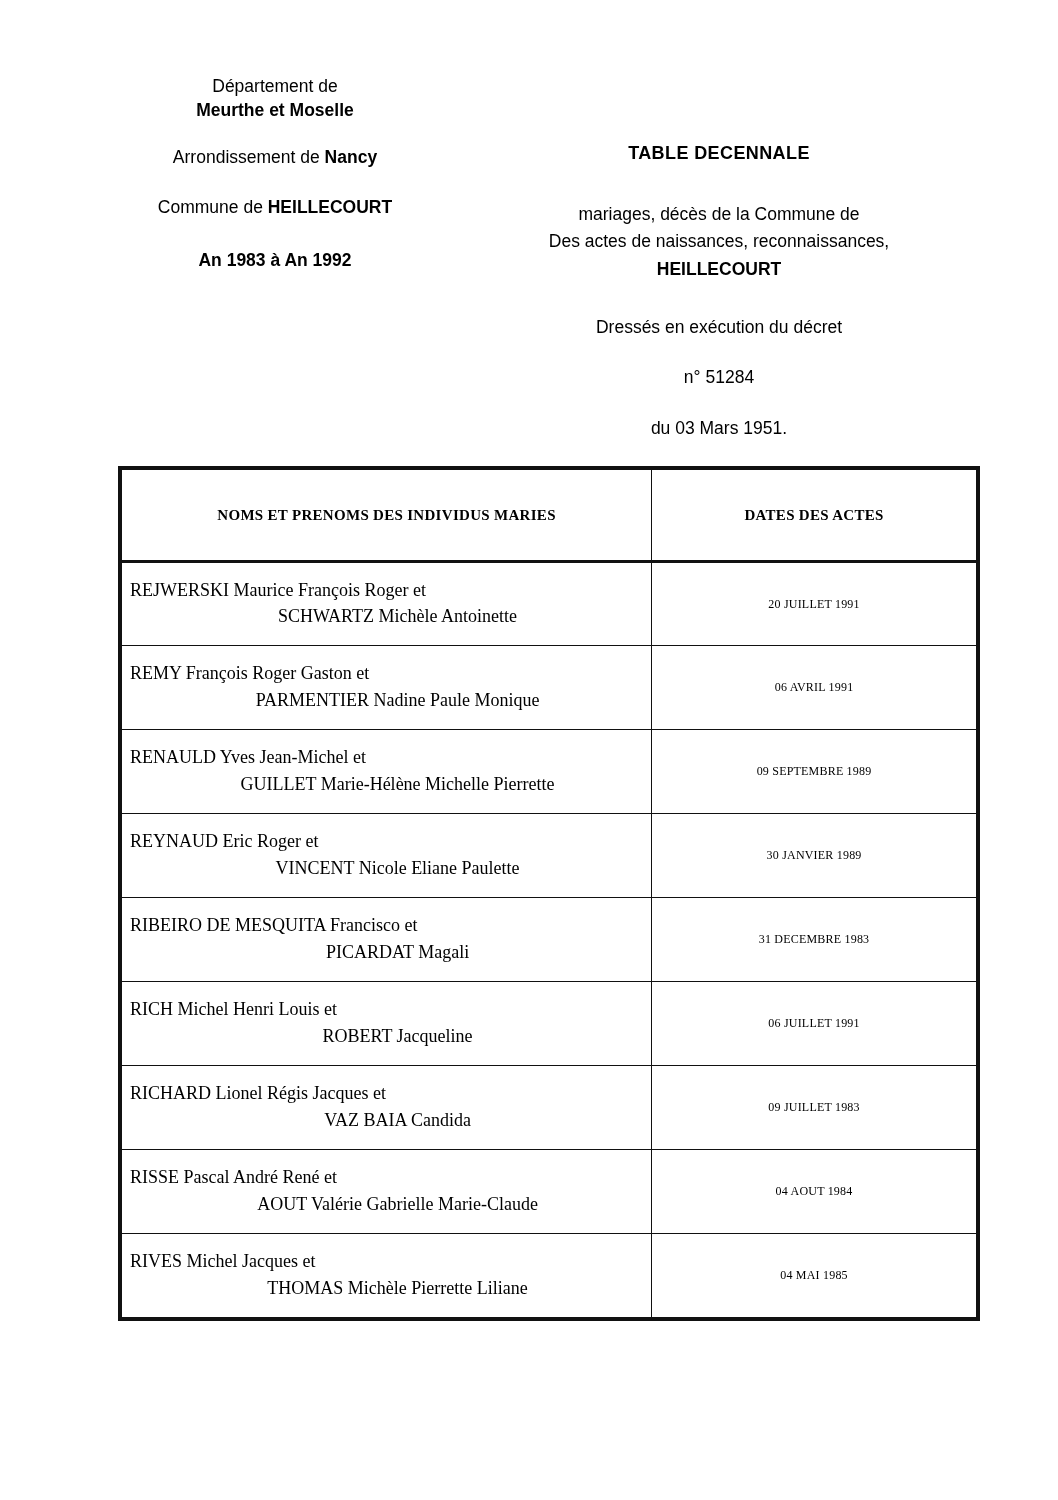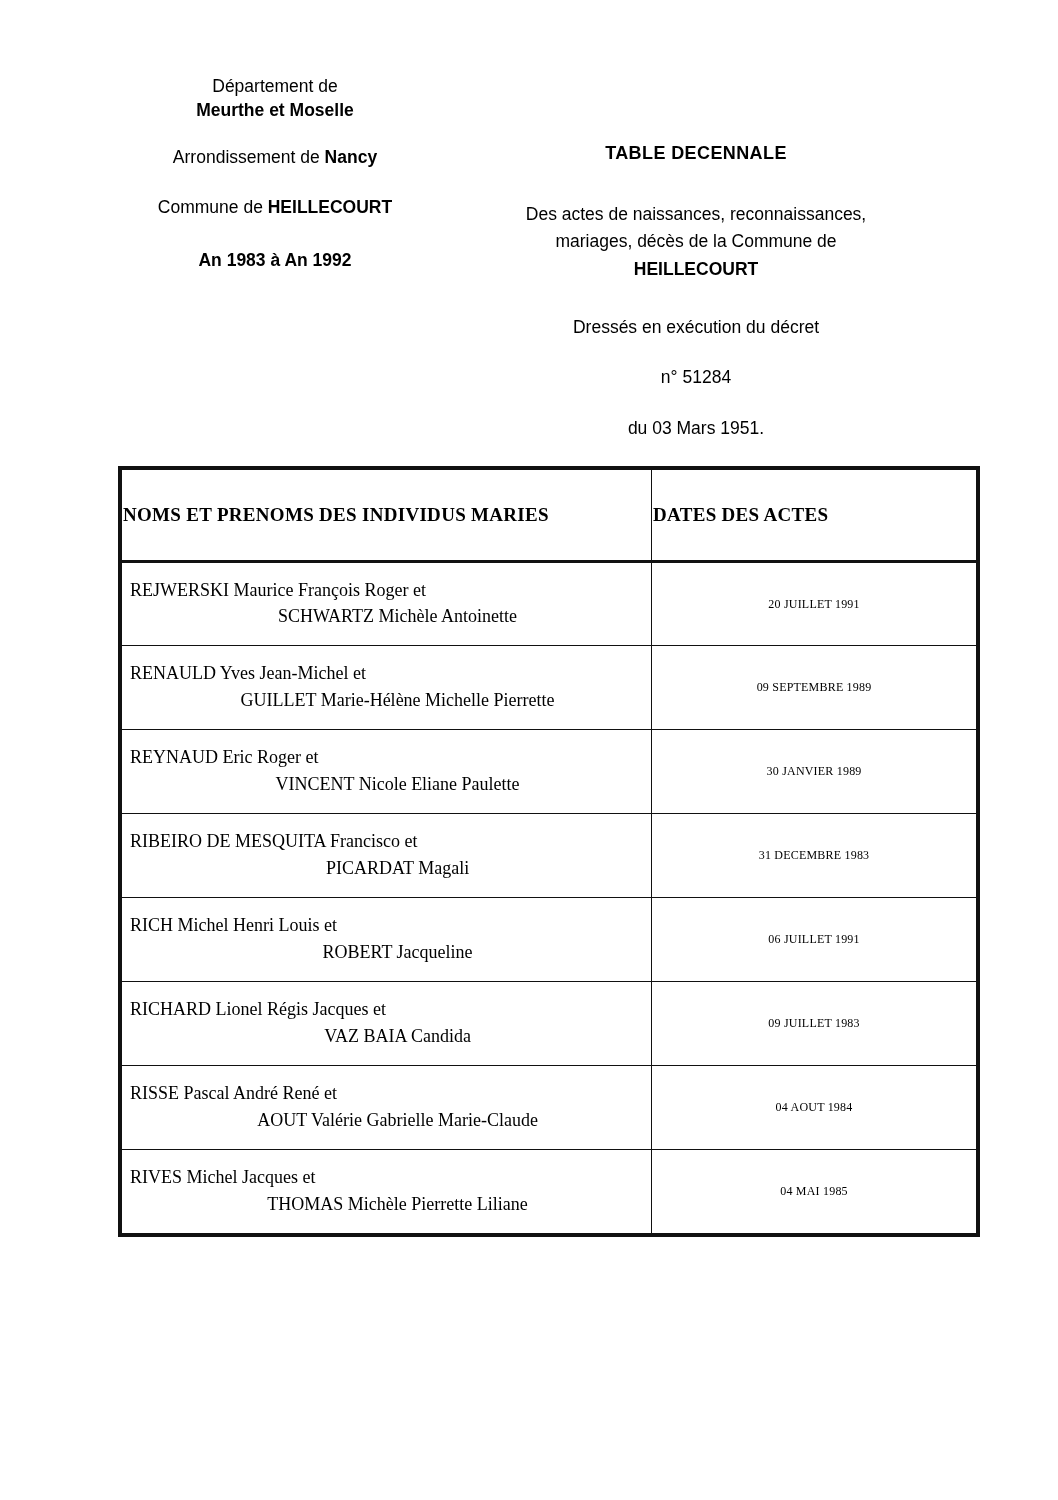--- a/index.html
+++ b/index.html
@@ -42,21 +42,21 @@
   }
   .hdr-left .l1 { margin-bottom: 6px; }
   .hdr-left .l2 { font-weight: bold; margin-bottom: 30px; }
   .hdr-left .l3 { margin-bottom: 32px; }
   .hdr-left .l4 { margin-bottom: 36px; }
   .hdr-left .l5 { font-weight: bold; }
   .hdr-left b { font-weight: bold; }
 
   .hdr-right {
     position: absolute;
-    left: 416px;
+    left: 439px;
     top: 62px;
     width: 560px;
     text-align: center;
     font-size: 17.5px;
     line-height: 1.45;
   }
   .hdr-right .title {
     font-weight: bold;
     font-size: 18px;
     letter-spacing: 0.4px;
@@ -93,24 +93,24 @@
     border-collapse: collapse;
     width: 100%;
     font-family: "Liberation Serif", serif;
   }
   table.reg th, table.reg td {
     border: 1.5px solid #111;
     box-sizing: border-box;
   }
   table.reg thead th {
     height: 92px;
-    font-size: 19px;
+    font-size: 15px;
     font-weight: bold;
     letter-spacing: 0.3px;
-    text-align: left;
+    text-align: center;
     vertical-align: middle;
     border-bottom-width: 3px;
   }
   col.names { width: 62%; }
   col.dates { width: 38%; }
 
   td.names {
     padding: 10px 12px 12px 8px;
     font-size: 18px;
     line-height: 1.45;
@@ -136,22 +136,22 @@
     <div class="hdr-left">
       <div class="l l1">Département de</div>
       <div class="l l2">Meurthe et Moselle</div>
       <div class="l l3"><span>Arrondissement de </span><b>Nancy</b></div>
       <div class="l l4"><span>Commune de </span><b>HEILLECOURT</b></div>
       <div class="l l5">An 1983 à An 1992</div>
     </div>
 
     <div class="hdr-right">
       <div class="title">TABLE DECENNALE</div>
+      <div class="sub">mariages, décès de la Commune de</div>
       <div class="sub">Des actes de naissances, reconnaissances,</div>
-      <div class="sub">mariages, décès de la Commune de</div>
       <div class="subb">HEILLECOURT</div>
       <div class="decree">Dressés en exécution du décret</div>
       <div class="decree">n° 51284</div>
       <div class="decree">du 03 Mars 1951.</div>
     </div>
 
   </div>
 
   <div class="table-wrap">
     <table class="reg">
@@ -168,20 +168,27 @@
       <tbody>
           <tr>
             <td class="names">
               <span class="ln1">REJWERSKI Maurice François Roger et</span>
               <span class="ln2">SCHWARTZ Michèle Antoinette</span>
             </td>
             <td class="dates">20 JUILLET 1991</td>
           </tr>
           <tr>
             <td class="names">
+              <span class="ln1">REMY François Roger Gaston et</span>
+              <span class="ln2">PARMENTIER Nadine Paule Monique</span>
+            </td>
+            <td class="dates">06 AVRIL 1991</td>
+          </tr>
+          <tr>
+            <td class="names">
               <span class="ln1">RENAULD Yves Jean-Michel et</span>
               <span class="ln2">GUILLET Marie-Hélène Michelle Pierrette</span>
             </td>
             <td class="dates">09 SEPTEMBRE 1989</td>
           </tr>
           <tr>
             <td class="names">
               <span class="ln1">REYNAUD Eric Roger et</span>
               <span class="ln2">VINCENT Nicole Eliane Paulette</span>
             </td>

